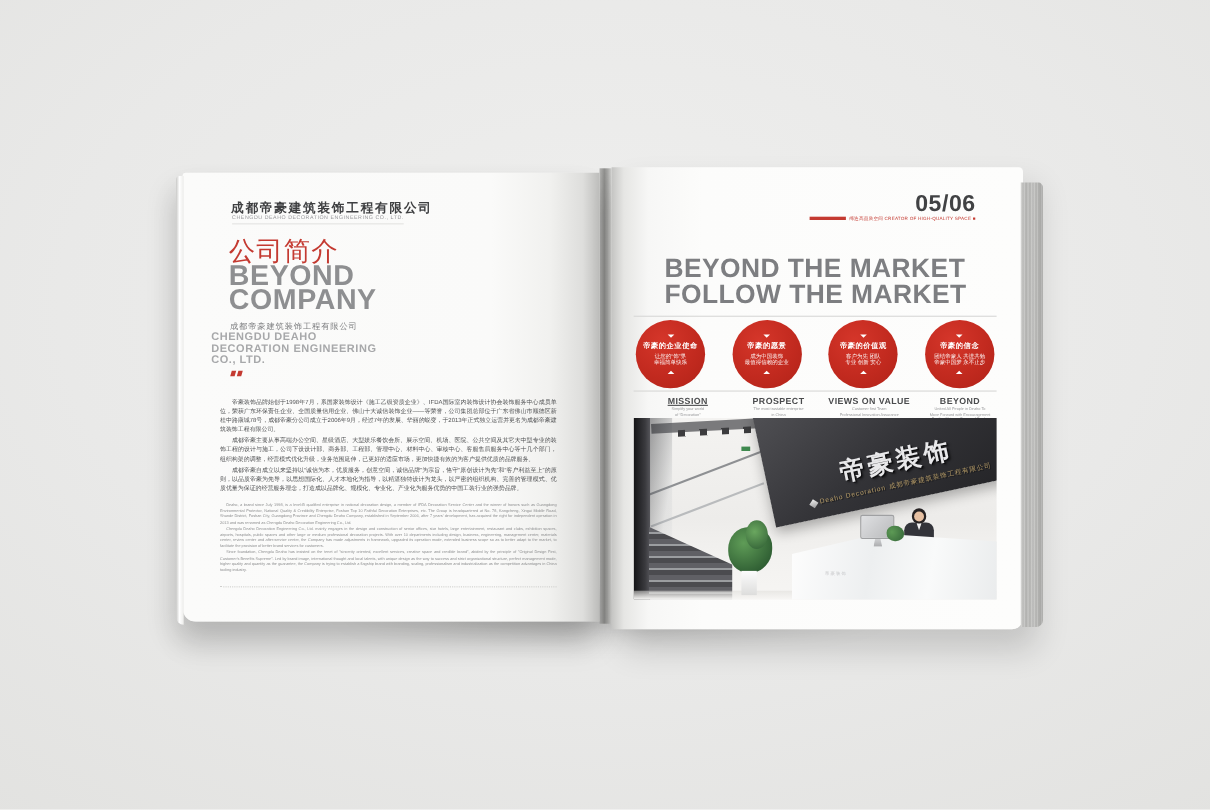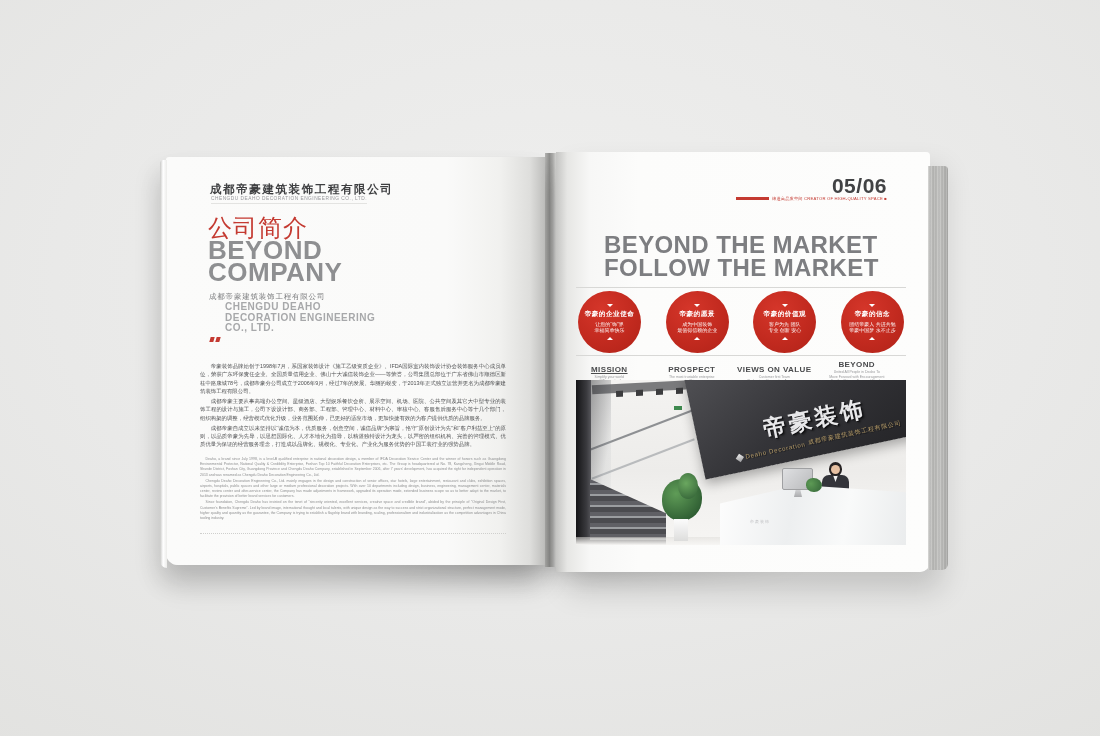--- a/index.html
+++ b/index.html
@@ -45,21 +45,21 @@
     content:""; position:absolute; inset:0;
     background: repeating-linear-gradient(to right, rgba(255,255,255,0.25) 0 1px, rgba(0,0,0,0.04) 1px 3px);
     opacity:.6; border-radius:inherit;
   }
   
   .lp-header-cn { position:absolute; left:44px; top:25px; font-size:11.5px; font-weight:bold; letter-spacing:1.6px; color:#3e3f41; }
   .lp-header-en { position:absolute; left:45px; top:39px; font-size:4.8px; letter-spacing:0.5px; color:#97979b; border-bottom:1px solid #e3e3e1; padding-bottom:2px; }
   .lp-title-cn  { position:absolute; left:42px; top:55px; font-size:24px; font-weight:normal; letter-spacing:1px; color:#c43a31; }
   .lp-title-en  { position:absolute; left:42px; top:83px; font-size:26px; font-weight:bold; line-height:0.84; letter-spacing:0.5px; color:#8e8f91; }
   .lp-sub-cn    { position:absolute; left:43px; top:135px; font-size:7.5px; letter-spacing:0.8px; color:#7c7d7f; }
-  .lp-sub-en    { position:absolute; left:59px; top:145px; font-size:10px; font-weight:bold; line-height:1.05; letter-spacing:0.5px; color:#a7a8aa; }
+  .lp-sub-en    { position:absolute; left:26px; top:145px; font-size:10px; font-weight:bold; line-height:1.05; letter-spacing:0.5px; color:#a7a8aa; }
   .lp-quotes    { position:absolute; left:44px; top:180px; display:flex; gap:2px; }
   .quote-mark   { width:4px; height:5px; background:#c43a31; transform:skewX(-16deg); }
   .lp-body-cn   { position:absolute; left:34px; top:205px; width:306px; font-size:5.4px; line-height:1.55; color:#4f5052; text-align:justify; }
   .lp-body-cn p { text-indent:2em; margin-bottom:1.5px; }
   .lp-body-en   { position:absolute; left:34px; top:300px; width:306px; font-size:3.5px; line-height:1.48; color:#8e8f90; text-align:justify; }
   .lp-body-en p { text-indent:1.6em; margin-bottom:1px; }
   .lp-dots      { position:absolute; left:34px; top:376px; width:306px; border-top:1px dotted #cfcfcd; }
   
   .rp-pagenum { position:absolute; right:43px; top:22px; font-size:21px; font-weight:bold; letter-spacing:0.5px; color:#414244; }
   .rp-tagrow  { position:absolute; right:43px; top:44px; display:flex; align-items:center; gap:3px; }
@@ -73,21 +73,21 @@
   .circle {
     width:63px; height:62px; border-radius:50%;
     background: radial-gradient(circle at 38% 30%, #d5362a 0%, #c22a1f 55%, #b02218 100%);
     color:#fff; display:flex; flex-direction:column; align-items:center; justify-content:center;
     text-align:center; padding:3px 4px;
   }
   .tri-down { width:0; height:0; border-left:3px solid transparent; border-right:3px solid transparent; border-top:3.5px solid #fff; margin-bottom:3px; }
   .tri-up   { width:0; height:0; border-left:3px solid transparent; border-right:3px solid transparent; border-bottom:3.5px solid #fff; margin-top:3px; }
   .c-title { font-size:6.6px; font-weight:bold; letter-spacing:0.5px; margin-bottom:1.5px; white-space:nowrap; }
   .c-line  { font-size:5px; line-height:1.35; white-space:nowrap; opacity:.95; }
-  .rp-labels { position:absolute; left:12px; top:208px; width:330px; display:flex;align-items:center; }
+  .rp-labels { position:absolute; left:28px; top:208px; width:330px; display:flex; }
   .lab-cell { flex:1; text-align:center; }
   .lab-title { font-size:8px; font-weight:bold; letter-spacing:0.4px; color:#4a4b4d; margin-bottom:1px; }
   .lab-title.u { text-decoration:underline; }
   .lab-sub { font-size:3.5px; line-height:1.35; color:#98999b; }
   
   .photo {
     position:absolute; left:20px; top:228px; width:330px; height:165px; overflow:hidden;
     background: linear-gradient(to bottom, #f4f3f1 0%, #edecea 55%, #f3f2f0 78%, #f6f5f3 100%);
   }
   .ph-leftpanel { position:absolute; left:0; top:0; width:15px; height:100%; background: linear-gradient(to right, #141416, #3a3a3e 70%, #55555a); z-index:3; }

